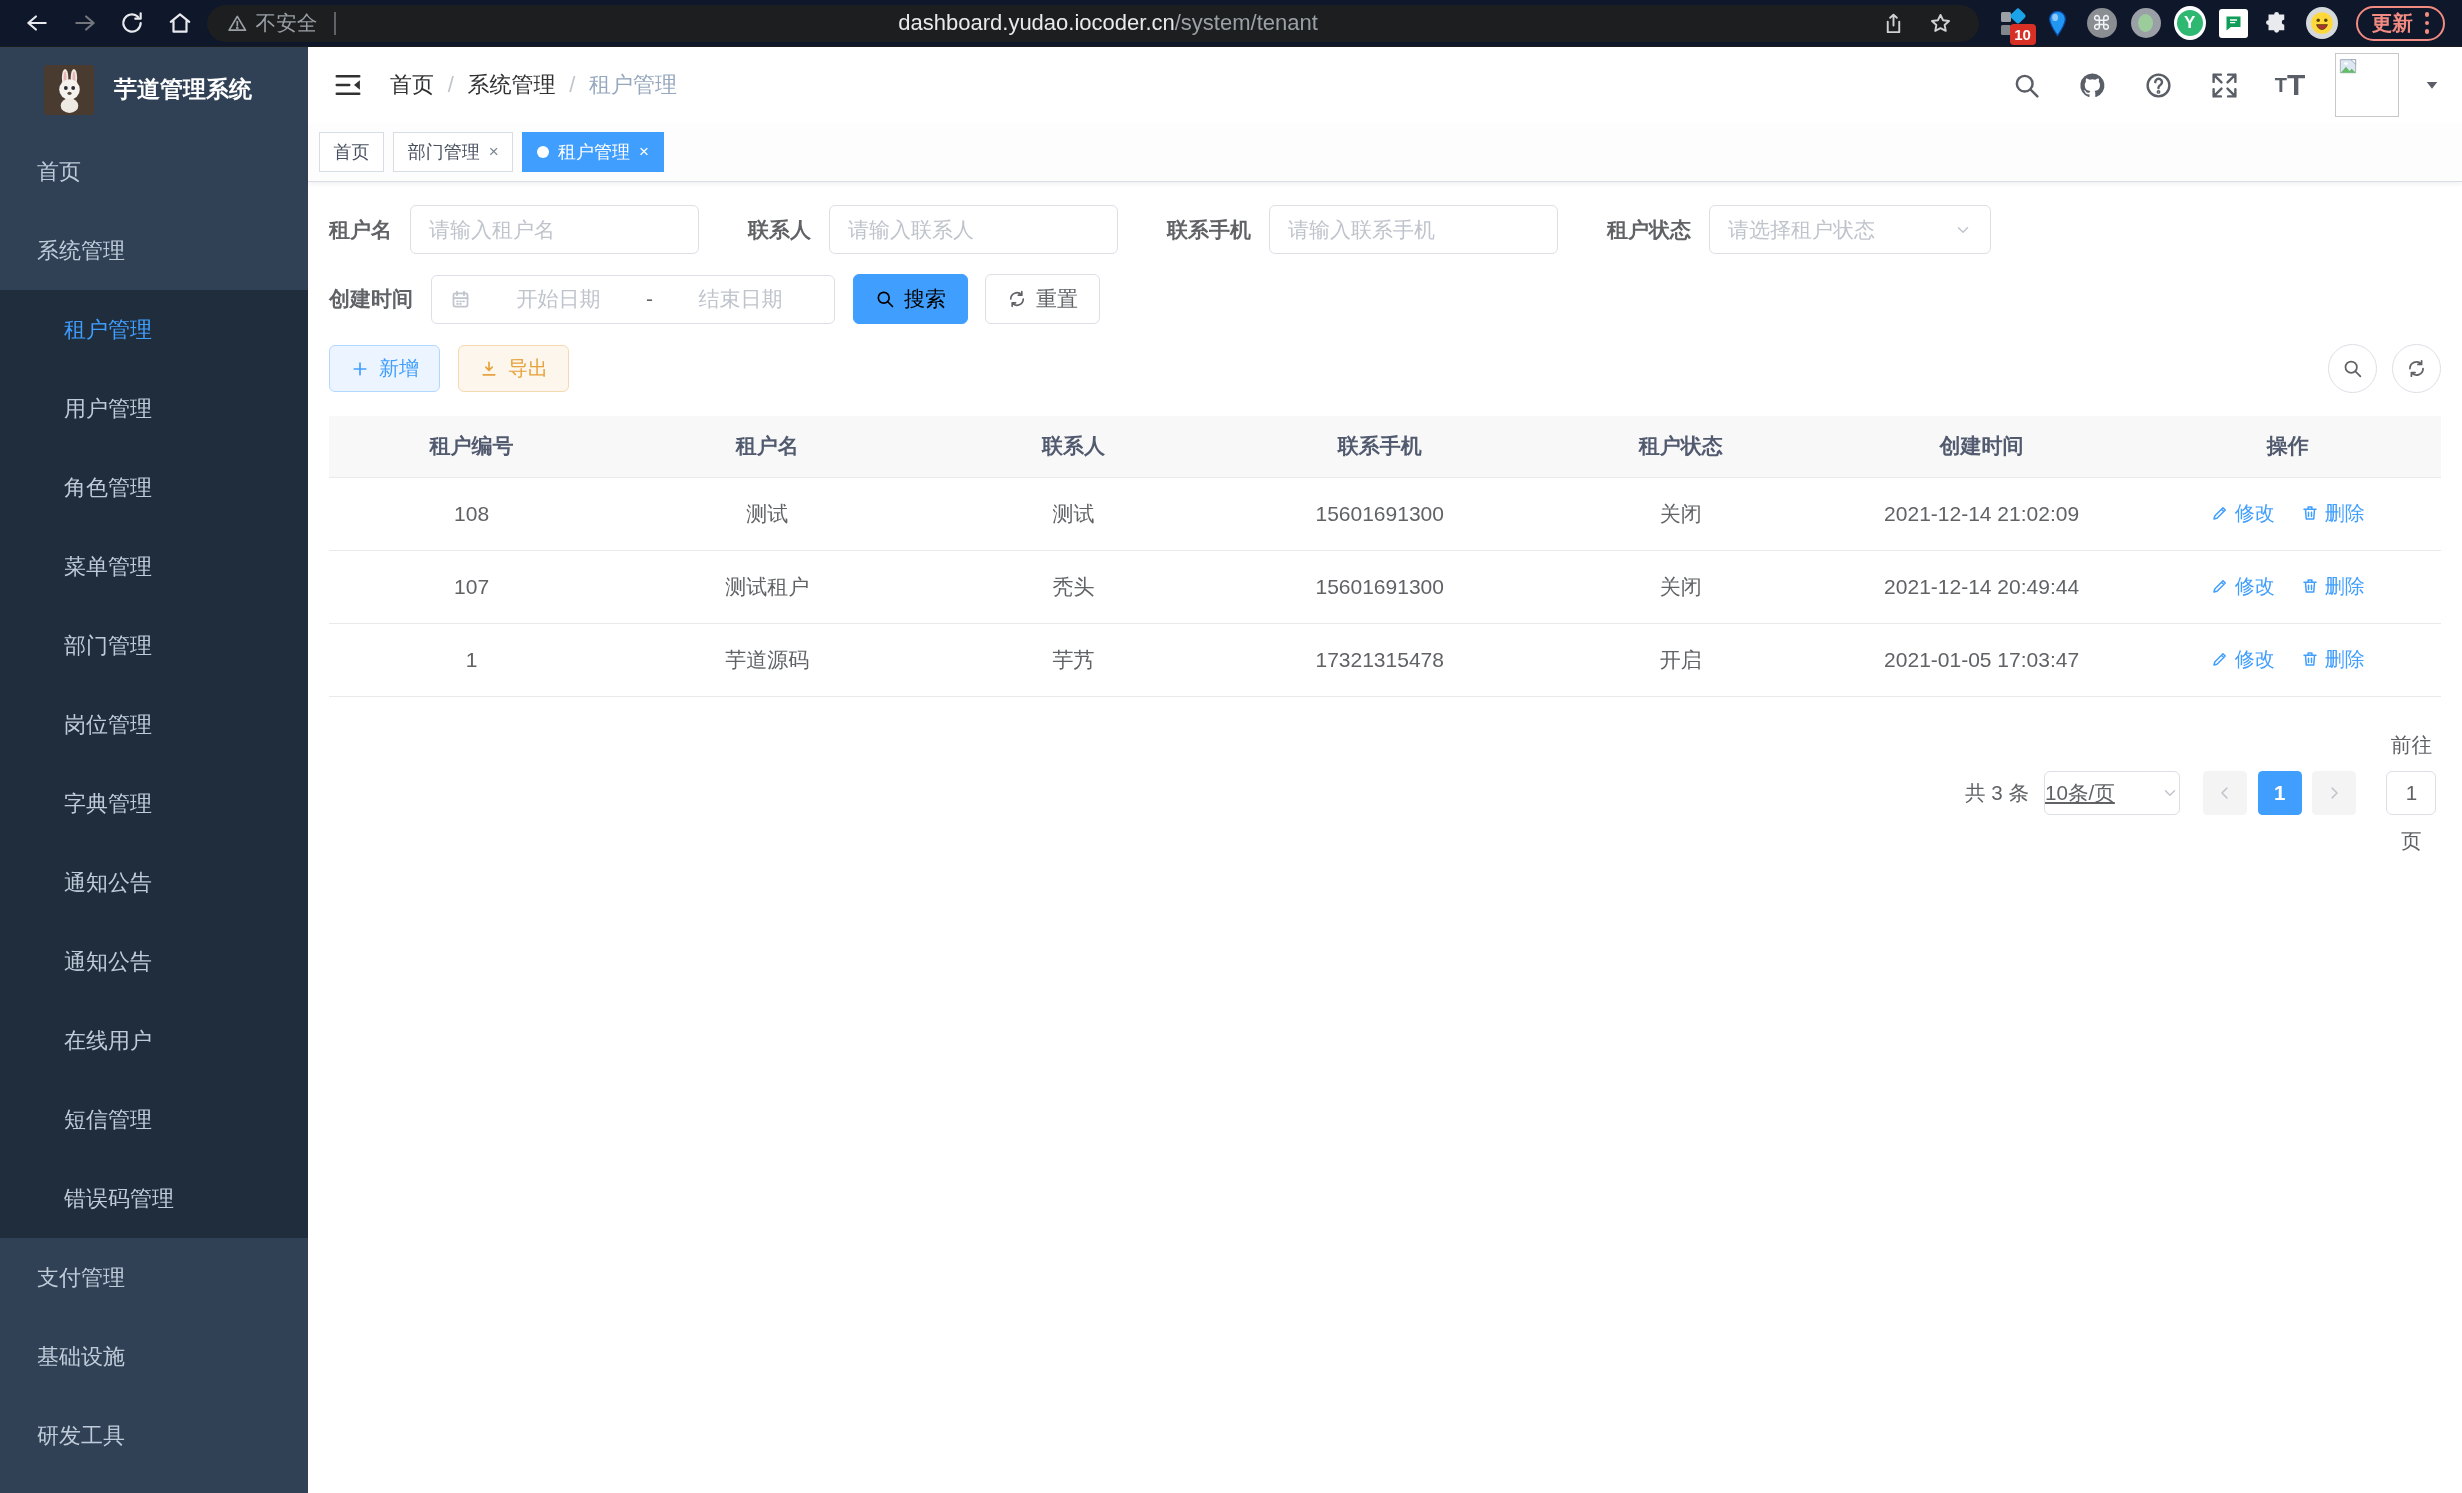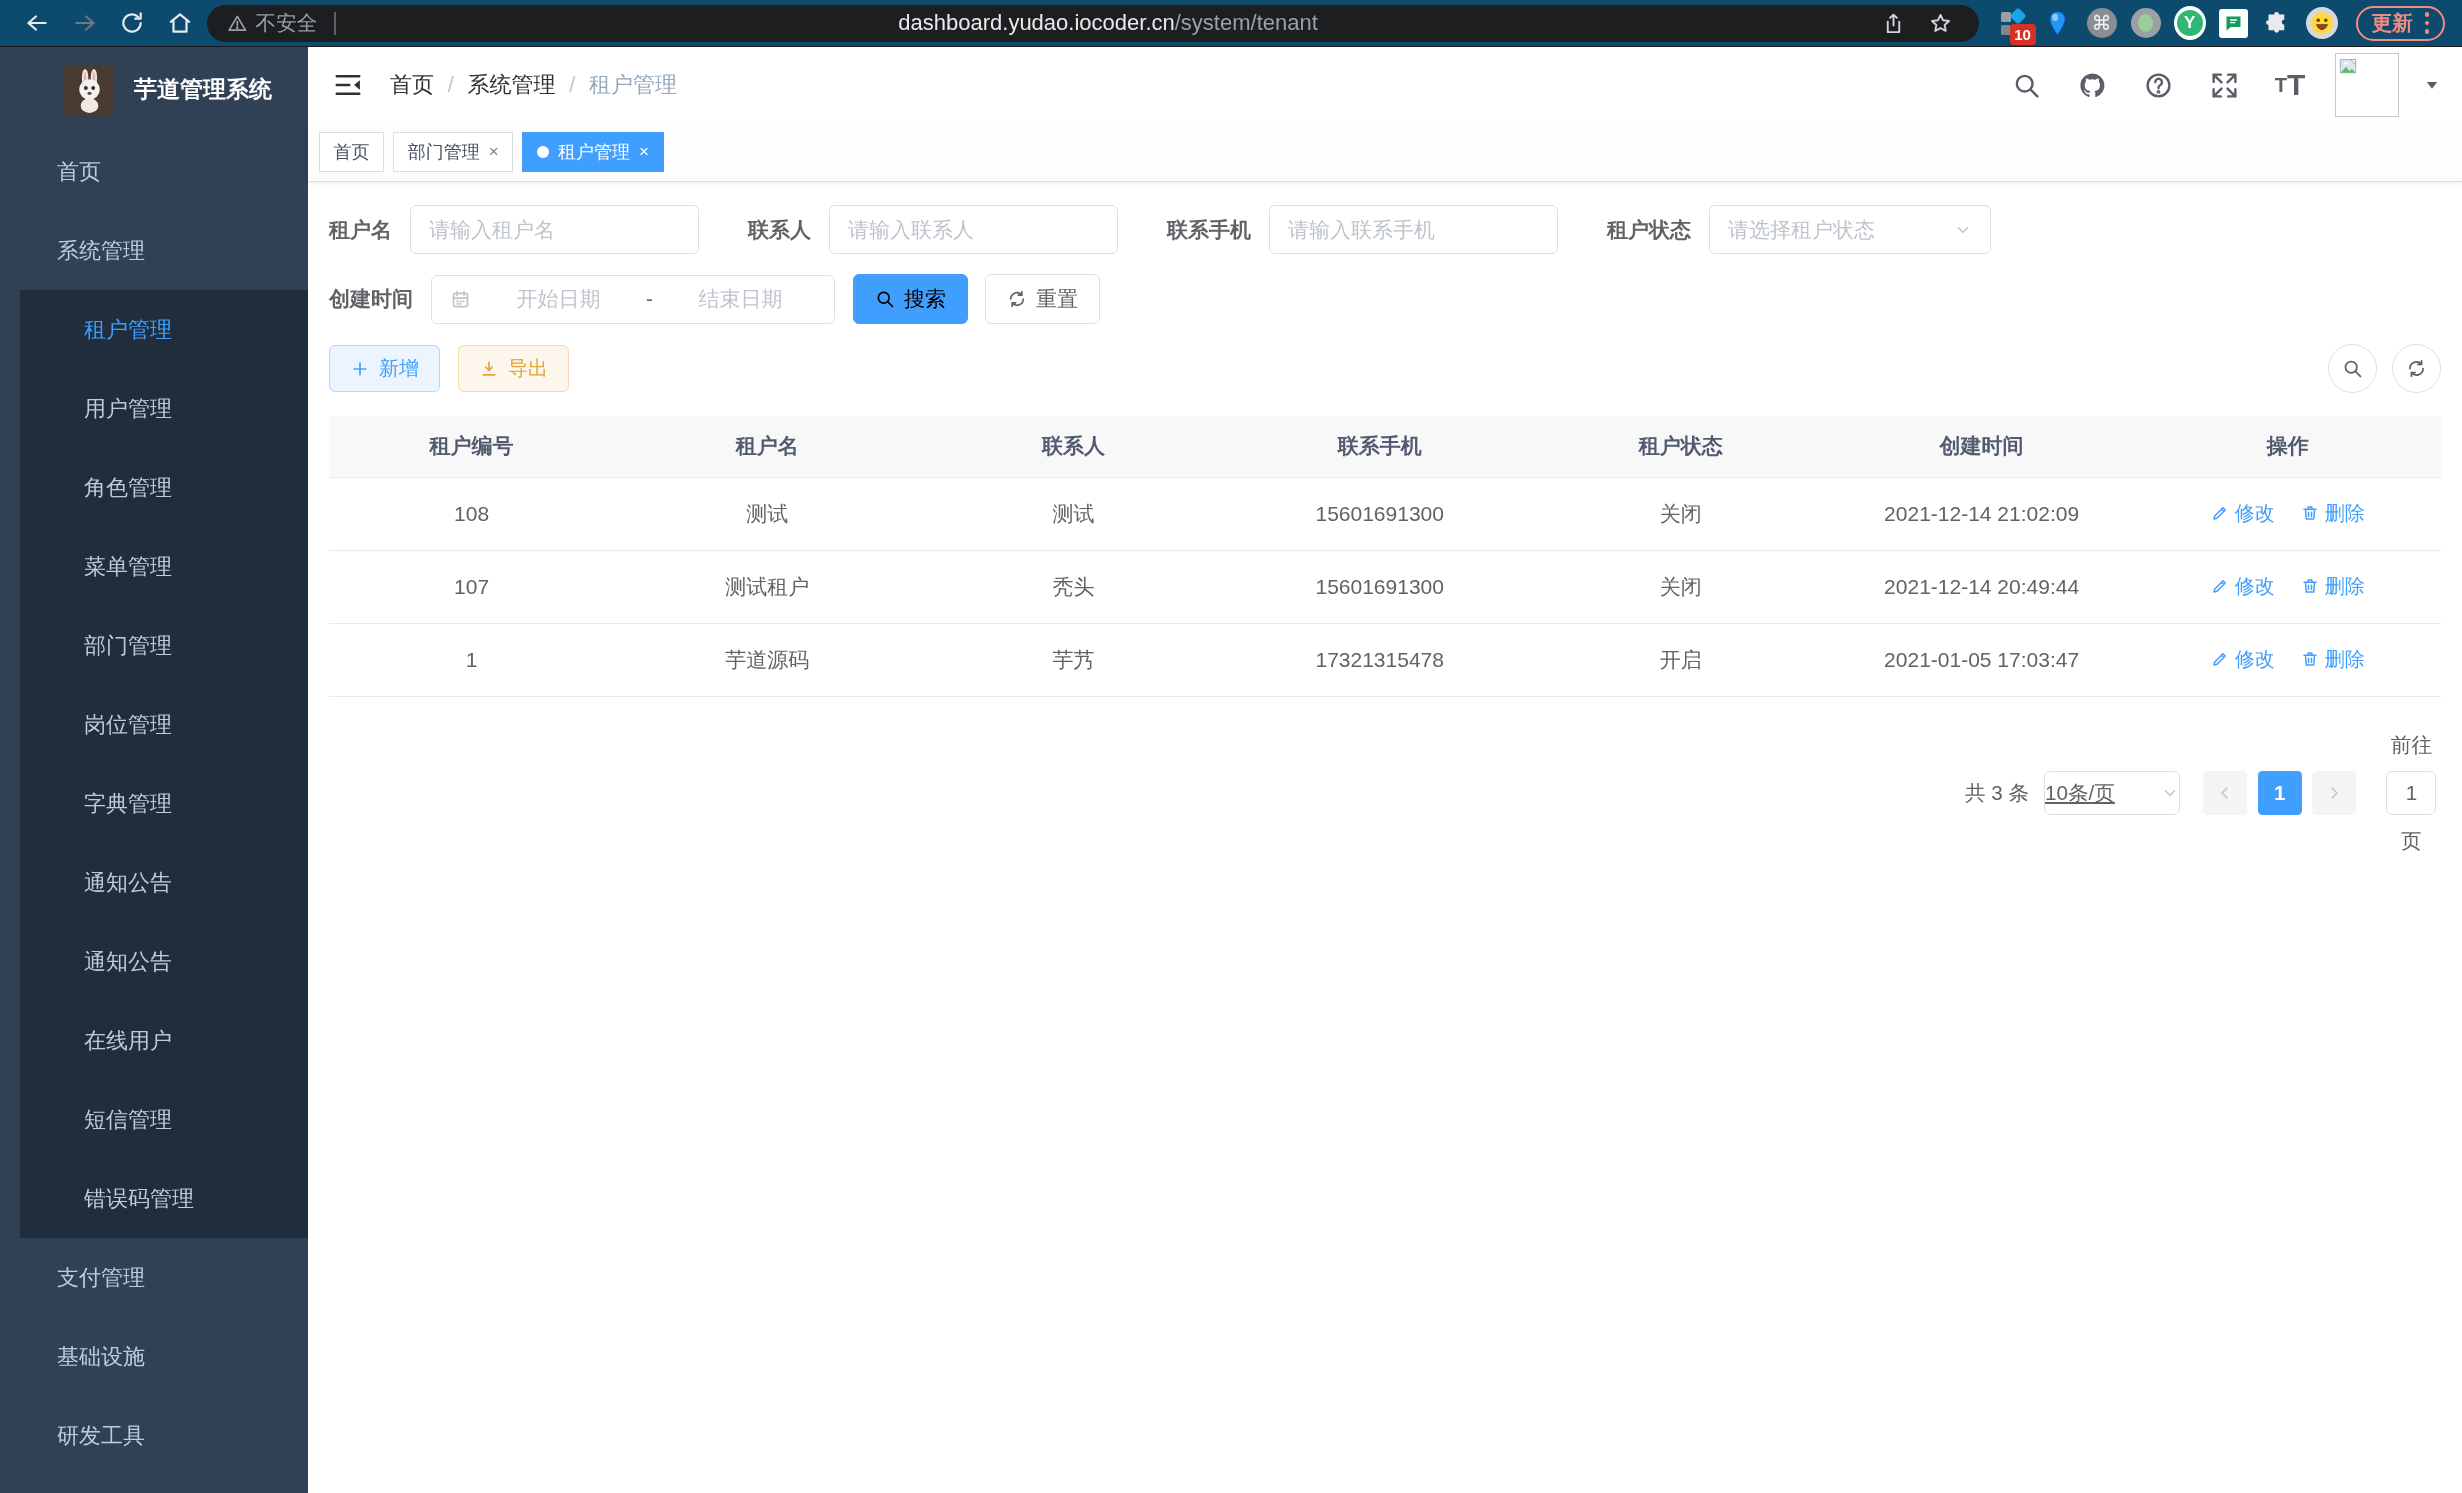--- a/index.html
+++ b/index.html
@@ -1,38 +1,38 @@
 <!DOCTYPE html>
 <html style="font-size:12px"><head>
 <meta charset="utf-8">
 <style>
   * { margin:0; padding:0; box-sizing:border-box; }
   html,body { width:2462px; height:1494px; overflow:hidden; }
   body { font-family:"Liberation Sans","DejaVu Sans",sans-serif; background:#fff; position:relative; font-size:21px; color:#606266; }
   .ico svg { display:block; }
 
   
-  .browser-bar { position:absolute; top:0; left:0; right:0; height:47px; background:#0c4a6e; display:flex; align-items:center; padding:0 17px; gap:7.6px; border-bottom:1.5px solid #1b1b1d; }
+  .browser-bar { position:absolute; top:0; left:0; right:0; height:47px; background:#0f172a; display:flex; align-items:center; padding:0 17px; gap:7.6px; border-bottom:1.5px solid #1b1b1d; }
   .nav-btn { width:40px; height:40px; display:flex; align-items:center; justify-content:center; color:#e8eaed; font-size:26px; flex:0 0 auto; }
   .nav-btn.dim { color:#73767b; }
   .url-pill { flex:1; height:37px; background:#1d1e20; border-radius:20px; display:flex; align-items:center; padding:0 20px; gap:10.7px; min-width:0; }
   .url-pill .sec { color:#9aa0a6; font-size:20.6px; display:flex; align-items:center; gap:7.6px; }
   .url-divider { width:1.5px; height:23px; background:#5f6368; margin:0 6px; }
   .url-text { font-size:22px; color:#e8eaed; white-space:nowrap; overflow:hidden; flex:1;text-align:center; }
   .url-text .path { color:#9aa0a6; }
   .pill-act { color:#cfd1d4; font-size:23px; display:flex; align-items:center; justify-content:center; width:37px; height:37px; flex:0 0 auto; }
   .ext-tray { display:flex; align-items:center; gap:12px; flex:0 0 auto; padding-left:10.7px; }
   .ext { width:32px; height:32px; position:relative; display:flex; align-items:center; justify-content:center; }
   .badge { position:absolute; bottom:-6px; right:-6px; background:#d93025; color:#fff; font-size:15px; line-height:1; padding:3px 4.6px; border-radius:3.8px; font-weight:bold; }
   .update-pill { border:2.3px solid #f28b82; color:#f28b82; border-radius:23px; height:35px; display:flex; align-items:center; gap:12px; padding:0 13.7px; margin-left:10.7px; font-size:20.6px; font-weight:bold; }
   .kebab { display:flex; flex-direction:column; gap:3.8px; }
   .kebab i { width:4.6px; height:4.6px; border-radius:50%; background:#f28b82; }
 
   
-  .sidebar { position:absolute; top:47px; left:0; bottom:0; width:308px; background:#304156; overflow:hidden;padding-left:20px; }
+  .sidebar { position:absolute; top:47px; left:0; bottom:0; width:308px; background:#304156; overflow:hidden; }
   .logo-row { height:85px; display:flex; align-items:center; padding-left:44px; gap:20px; }
   .logo-img { width:50px; height:50px; background:#4a3b31; border-radius:3px; display:flex; align-items:center; justify-content:center; overflow:hidden; flex:0 0 auto; }
   .logo-title { color:#fff; font-size:23px; font-weight:bold; white-space:nowrap; }
   .menu-item { height:79px; display:flex; align-items:center; color:#bfcbd9; font-size:22px; cursor:pointer; position:relative; padding-left:37px; }
   .menu-item.lvl2 { padding-left:64px; }
   .menu-item.active { color:#409EFF; }
   .sub-block { background:#1f2d3d; }
 
   
   .main { position:absolute; top:47px; left:308px; right:0; bottom:0; background:#fff; }

